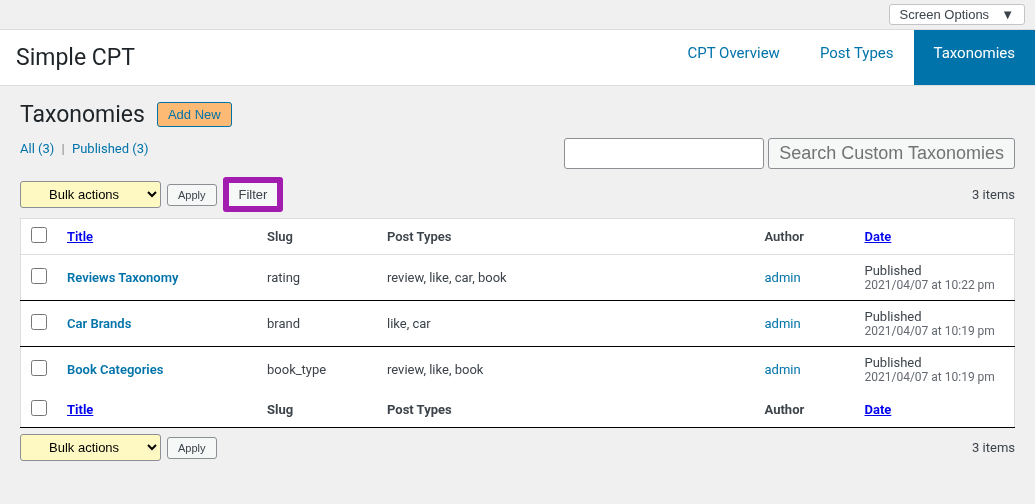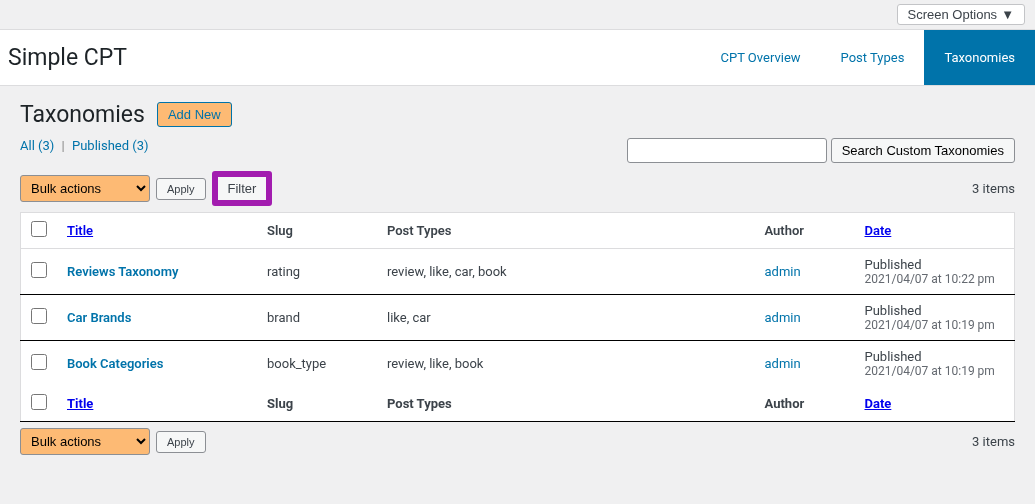--- a/index.html
+++ b/index.html
@@ -21,50 +21,49 @@
     .screen-options-btn {
       background: #fff;
       border: 1px solid #c3c4c7;
       border-radius: 3px;
       padding: 2px 10px;
       font-size: 13px;
       cursor: pointer;
       color: #3c434a;
       display: inline-flex;
       align-items: center;
-      gap: 4px;
+      gap: 12px;
     }
 
     
     .plugin-header {
       background: #fff;
       border-bottom: 1px solid #dcdcde;
       display: flex;
       align-items: stretch;
       padding: 0;
     }
     .plugin-title {
       font-size: 23px;
       font-weight: 400;
       color: #1d2327;
-      padding: 14px 8px;
+      padding: 14px 16px;
       flex: 1;
     }
     .plugin-nav {
       display: flex;
       align-items: stretch;
     }
     .nav-tab {
       padding: 14px 20px;
-      font-size: 13px;
+      font-size: 15px;
       color: #0073aa;
       cursor: pointer;
       text-decoration: none;
       display: flex;
-      align-items: center;
       border-bottom: none;
     }
     .nav-tab.active {
       background: #0073aa;
       color: #fff;
     }
 
     
     .main-content {
       padding: 15px 20px;
@@ -115,43 +114,43 @@
       font-size: 13px;
       width: 200px;
       margin-right: 4px;
       background: #fff;
     }
     .search-btn {
       background: #f6f7f7;
       border: 1px solid #8c8f94;
       border-radius: 3px;
       padding: 4px 10px;
-      font-size: 13px;
-      cursor: pointer;
-      color: #000000;
+      font-size: 18px;
+      cursor: pointer;
+      color: #737373;
     }
 
     
     .actions-bar {
       display: flex;
       align-items: center;
       gap: 6px;
       margin-bottom: 6px;
     }
     .actions-bar-right {
       margin-left: auto;
       font-size: 13px;
       color: #3c434a;
     }
     .bulk-select {
       border: 1px solid #8c8f94;
       border-radius: 3px;
-      padding: 4px 6px;
-      font-size: 13px;
-      background: #fdba74;
+      padding: 4px 24px;
+      font-size: 13px;
+      background: #fef9c3;
       cursor: pointer;
       min-width: 130px;
     }
     .apply-btn {
       background: #f6f7f7;
       border: 1px solid #8c8f94;
       border-radius: 3px;
       padding: 4px 10px;
       font-size: 11px;
       cursor: pointer;

